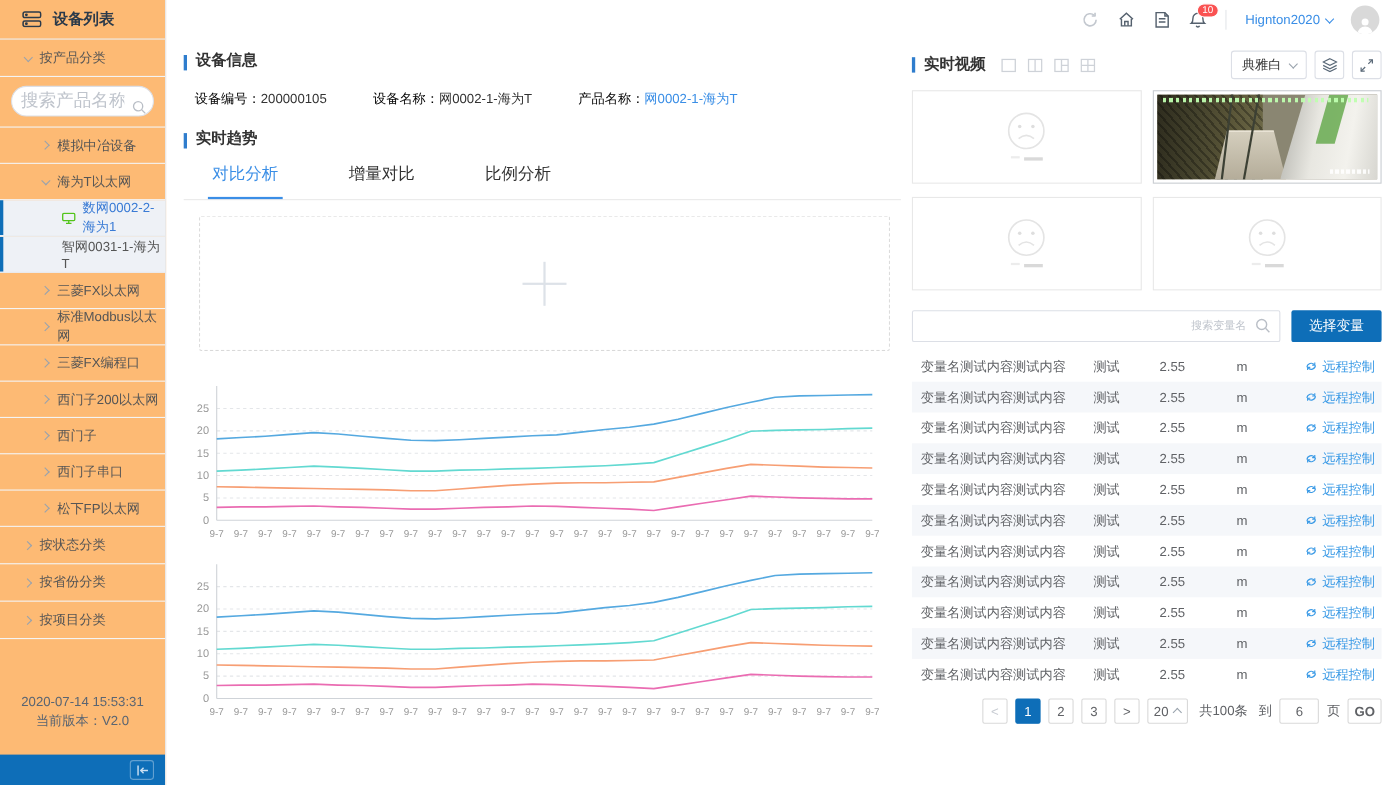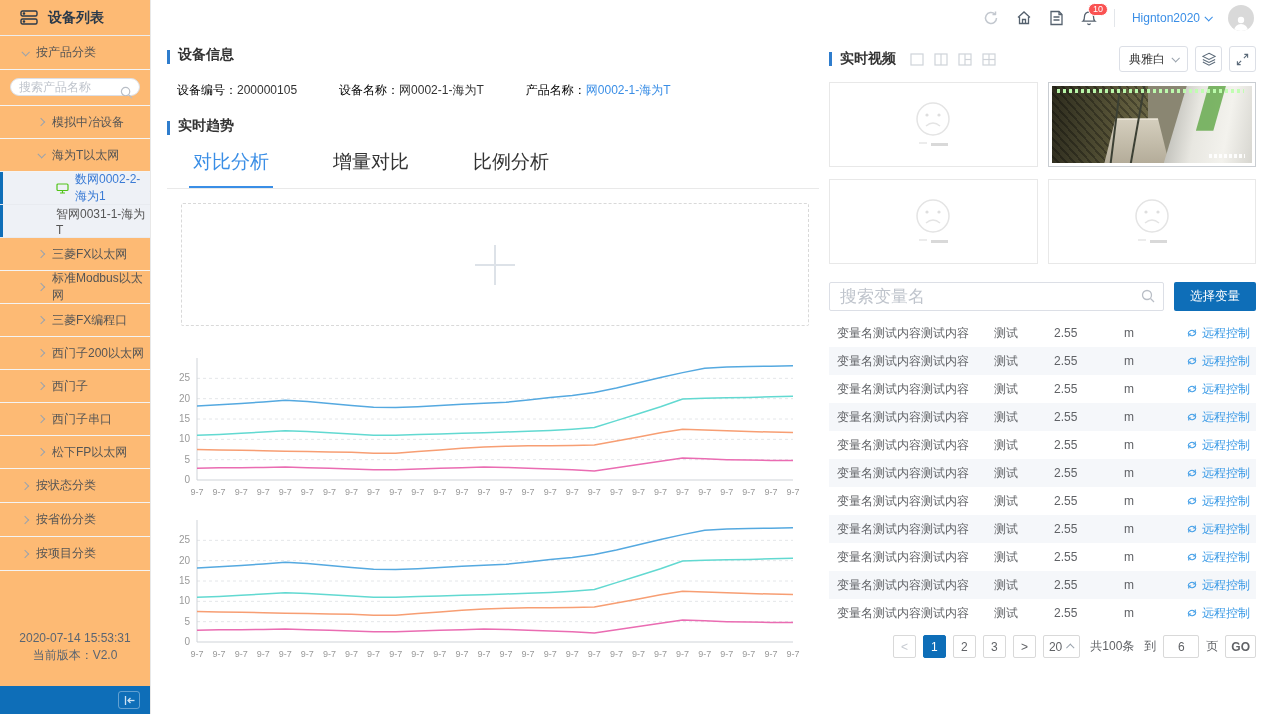--- a/index.html
+++ b/index.html
@@ -15,21 +15,21 @@
   .sb-section { height:34px; padding-left:22px; gap:8px; }
   .sb-group { height:33px; padding-left:38px; gap:8px; }
   .sb-device { height:33px; padding-left:56px; gap:6px; }
   .sb-device.highlight { background:#eef1f6; box-shadow:inset 3px 0 0 #0e6eb8; border-bottom:1px solid #e8ebf0; }
   .sb-device.active { color:#3a7bd5; }
   .chev { display:inline-block; width:6px; height:6px; border-right:1.2px solid #9aa3ad; border-bottom:1.2px solid #9aa3ad; flex:none; }
   .chev.down { transform:rotate(45deg) translateY(-1px); }
   .chev.right { transform:rotate(-45deg); }
   .sb-search { padding:8px 10px 9px; border-bottom:1px solid #f4f4f4; }
   .sb-search-box { position:relative; }
-  .sb-search-box input { width:100%; height:18px; border:1px solid #dcdfe6; border-radius:14px; padding:0 26px 0 8px; font-size:12px; color:#333; outline:none; }
+  .sb-search-box input { width:100%; height:28px; border:1px solid #dcdfe6; border-radius:14px; padding:0 26px 0 8px; font-size:16px; color:#333; outline:none; }
   .sb-search-box input::placeholder { color:#bfc4cc; }
   .sb-search-icon { position:absolute; right:7px; top:6px; }
   .sb-footer { text-align:center; color:#5a6572; line-height:17px; padding-bottom:22px; flex:none; }
   .sb-bluebar { height:28px; background:#0e6eb8; display:flex; align-items:center; justify-content:flex-end; padding-right:10px; flex:none; }
   .collapse-btn { display:inline-flex; align-items:center; justify-content:center; width:22px; height:18px; border:1px solid rgba(255,255,255,.35); border-radius:3px; cursor:pointer; }
 
   
   .body-col { flex:1; display:flex; flex-direction:column; }
   .topbar { height:36px; display:flex; align-items:center; justify-content:flex-end; gap:17px; padding-right:14px; flex:none; }
   .tb-icon { display:inline-flex; cursor:pointer; }
@@ -48,21 +48,21 @@
   .sec-title { display:flex; align-items:flex-end; gap:8px; margin-bottom:4px; }
   .sec-bar { width:3px; height:14px; background:#2f7dcd; }
   .sec-text { font-size:14px; font-weight:bold; color:#333; }
 
   .info-row { display:flex; gap:42px; padding:14px 0 18px 10px; color:#555; }
   .info-field .lbl { color:#000000; }
   .info-field .val { color:#333; }
   .info-field .val.link { color:#3a8ee6; cursor:pointer; }
 
   .tabs { display:flex; gap:56px; border-bottom:1px solid #e9e9e9; padding-left:22px; margin-top:8px; }
-  .tab { font-size:19px; color:#333; padding:6px 4px 11px; cursor:pointer; }
+  .tab { font-size:15px; color:#333; padding:6px 4px 11px; cursor:pointer; }
   .tab.active { color:#3a8ee6; border-bottom:2px solid #3a8ee6; }
 
   .dash-box { width:628px; height:123px; margin:14px 0 0 14px; border:1px dashed #d9d9d9; border-radius:2px; position:relative; cursor:pointer; }
   .plus-h, .plus-v { position:absolute; left:50%; top:50%; background:#dde2e8; }
   .plus-h { width:40px; height:2px; transform:translate(-50%,-50%); }
   .plus-v { width:2px; height:40px; transform:translate(-50%,-50%); }
 
   .chart-wrap { margin-top:26px; }
   .chart-wrap + .chart-wrap { margin-top:14px; }
 
@@ -85,21 +85,21 @@
   .wall { position:absolute; right:0; top:0; width:44%; height:100%; background:linear-gradient(100deg,#b0b0aa 0%,#e8e7e1 38%,#f3f2ed 70%,#d7d6d0 100%); clip-path:polygon(26% 0,100% 0,100% 100%,0 100%); }
   .stripe { position:absolute; right:13%; top:0; width:15%; height:58%; background:#6fae58; clip-path:polygon(42% 0,100% 0,58% 100%,0 100%); opacity:.9; }
   .rail { position:absolute; width:2px; height:120%; background:#3c4034; top:-5%; }
   .rail.r1 { left:31%; transform:rotate(7deg); }
   .rail.r2 { left:42%; transform:rotate(10deg); }
   .osd-top { position:absolute; top:3px; left:5px; right:8px; height:4px; background:repeating-linear-gradient(90deg,rgba(190,255,175,.95) 0 3px,transparent 3px 6px); }
   .osd-br { position:absolute; bottom:5px; right:7px; width:36px; height:4px; background:repeating-linear-gradient(90deg,rgba(255,255,255,.9) 0 3px,transparent 3px 5px); }
 
   .var-search-row { display:flex; gap:10px; margin-top:18px; }
   .var-search-box { position:relative; flex:1; }
-  .var-search-box input { width:100%; height:29px; border:1px solid #dcdfe6; border-radius:2px; padding:0 30px 0 10px; font-size:17px; outline:none; }
+  .var-search-box input { width:100%; height:29px; border:1px solid #dcdfe6; border-radius:2px; padding:0 30px 0 10px; font-size:10px; outline:none;text-align:right; }
   .var-search-box input::placeholder { color:#bfc4cc; }
   .var-search-icon { position:absolute; right:9px; top:7px; }
   .select-var-btn { width:82px; height:29px; background:#0e6eb8; color:#fff; border:none; border-radius:2px; font-size:12.5px; cursor:pointer; }
 
   .var-table { margin-top:8px; }
   .vt-row { display:grid; grid-template-columns:157px 60px 70px 62px 1fr; align-items:center; height:28px; padding-left:8px; color:#606266; }
   .vt-head { height:30px; color:#333; border-bottom:1px solid #ededed; font-weight:bold; }
   .vt-row.odd { background:#f5f7fa; }
   .vt-action { display:flex; align-items:center; gap:4px; color:#3a9ae6; cursor:pointer; justify-self:end; padding-right:6px; white-space:nowrap; }
 

